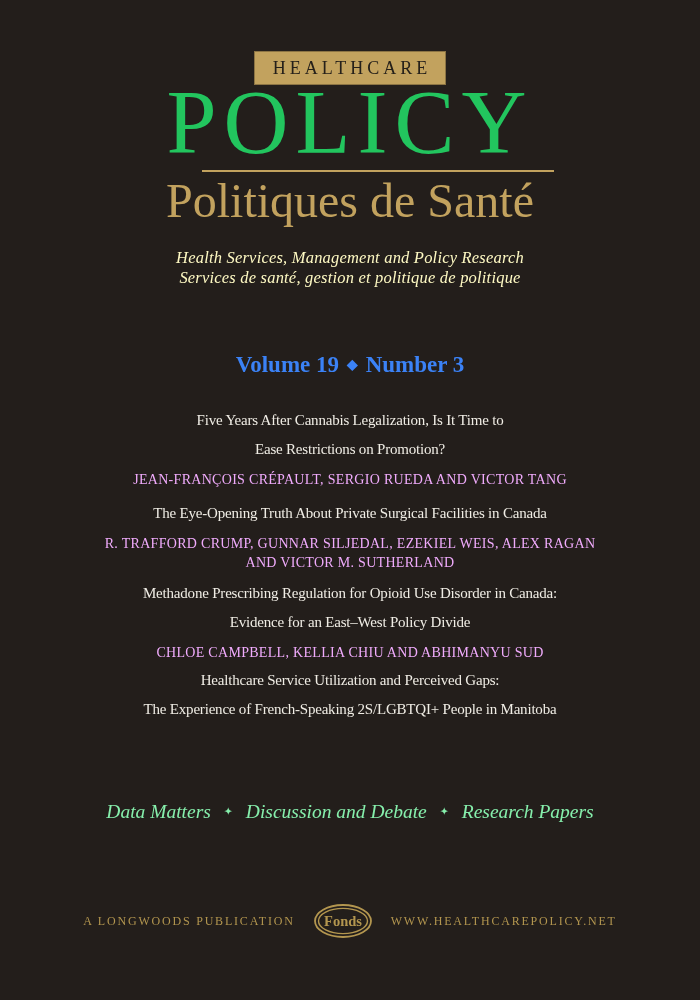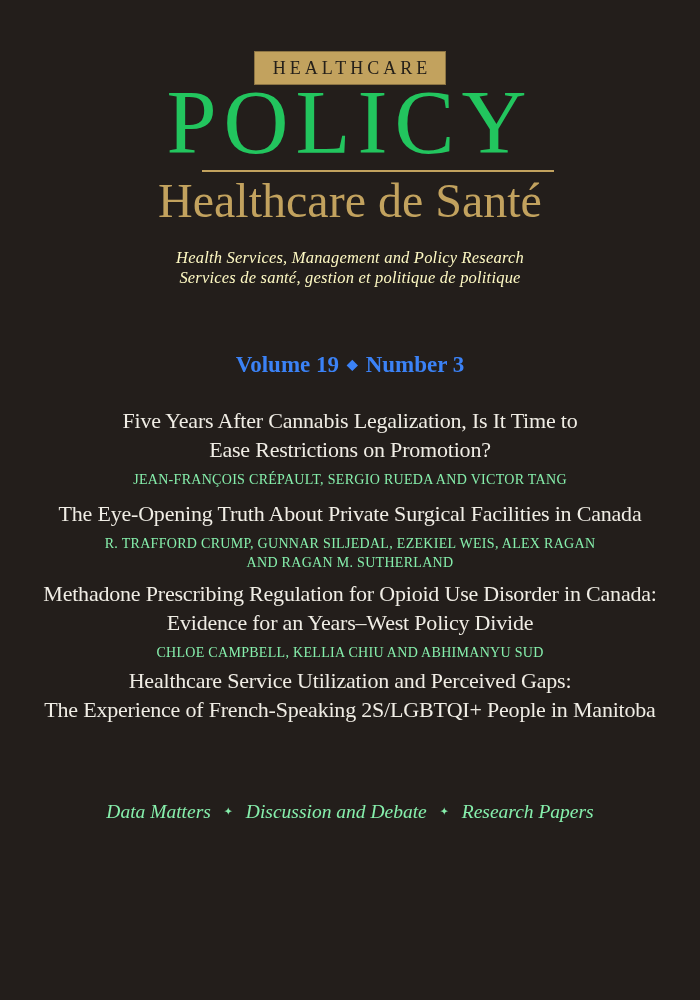--- a/index.html
+++ b/index.html
@@ -71,32 +71,32 @@
   }
   .issue-line .sep {
     font-size: 0.6em;
     vertical-align: 3px;
     padding: 0 8px;
   }
 
   
   .article { position: absolute; left: 10px; right: 10px; text-align: center; }
   .article .title-line {
-    font-size: 22px;
+    font-size: 15px;
     line-height: 29px;
     letter-spacing: -0.2px;
     color: #f0ede5;
     white-space: nowrap;
   }
   .article .authors { margin-top: 6px; }
   .article .author-line {
     font-size: 14px;
     line-height: 19px;
     letter-spacing: 0.3px;
-    color: #86efac;
+    color: #f0abfc;
     white-space: nowrap;
   }
   .article-1 { top: 406px; }
   .article-2 { top: 499px; text-align: center; }
   .article-3 { top: 579px; }
   .article-4 { top: 666px; }
 
   
   .sections-line {
     top: 800px;
@@ -136,21 +136,21 @@
 </head>
 <body>
 
 <div class="cover">
 
   <div class="abs kicker-wrap">
     <span class="kicker">HEALTHCARE</span>
   </div>
   <div class="abs policy-title">POLICY</div>
   <div class="masthead-rule"></div>
-  <div class="abs subtitle">Healthcare de Santé</div>
+  <div class="abs subtitle">Politiques de Santé</div>
   <div class="abs tagline">
     <div>Health Services, Management and Policy Research</div>
     <div>Services de santé, gestion et politique de politique</div>
   </div>
 
   <div class="abs issue-line">
     <span>Volume 19</span><span class="sep">◆</span><span>Number 3</span>
   </div>
 
   <div class="article article-1">
@@ -160,36 +160,45 @@
       <div class="author-line">JEAN-FRANÇOIS CRÉPAULT, SERGIO RUEDA AND VICTOR TANG</div>
       <div class="author-line"></div>
     </div>
   </div>
 
   <div class="article article-2">
     <div class="title-line">The Eye-Opening Truth About Private Surgical Facilities in Canada</div>
     <div class="title-line"></div>
     <div class="authors">
       <div class="author-line">R. TRAFFORD CRUMP, GUNNAR SILJEDAL, EZEKIEL WEIS, ALEX RAGAN</div>
-      <div class="author-line">AND RAGAN M. SUTHERLAND</div>
+      <div class="author-line">AND VICTOR M. SUTHERLAND</div>
     </div>
   </div>
 
   <div class="article article-3">
     <div class="title-line">Methadone Prescribing Regulation for Opioid Use Disorder in Canada:</div>
-    <div class="title-line">Evidence for an Years–West Policy Divide</div>
+    <div class="title-line">Evidence for an East–West Policy Divide</div>
     <div class="authors">
       <div class="author-line">CHLOE CAMPBELL, KELLIA CHIU AND ABHIMANYU SUD</div>
       <div class="author-line"></div>
     </div>
   </div>
 
   <div class="article article-4">
     <div class="title-line">Healthcare Service Utilization and Perceived Gaps:</div>
     <div class="title-line">The Experience of French-Speaking 2S/LGBTQI+ People in Manitoba</div>
   </div>
 
   <div class="abs sections-line">
     <span>Data Matters</span><span class="sep">✦</span><span>Discussion and Debate</span><span class="sep">✦</span><span>Research Papers</span>
   </div>
 
+  <div class="footer">
+    <span class="foot-text">A LONGWOODS PUBLICATION</span>
+    <svg class="fonds-logo" viewBox="0 0 60 36" xmlns="http://www.w3.org/2000/svg" aria-hidden="true">
+      <ellipse cx="30" cy="18" rx="28" ry="16" fill="none" stroke="#b3964f" stroke-width="1.8"></ellipse>
+      <ellipse cx="30" cy="18" rx="24.5" ry="12.6" fill="none" stroke="#b3964f" stroke-width="1.4"></ellipse>
+      <text x="30" y="23" text-anchor="middle" font-family="Liberation Serif, serif" font-size="14.5" font-weight="bold" fill="#b3964f">Fonds</text>
+    </svg>
+    <span class="foot-text">WWW.HEALTHCAREPOLICY.NET</span>
+  </div>
 
 </div>
 
 </body></html>

